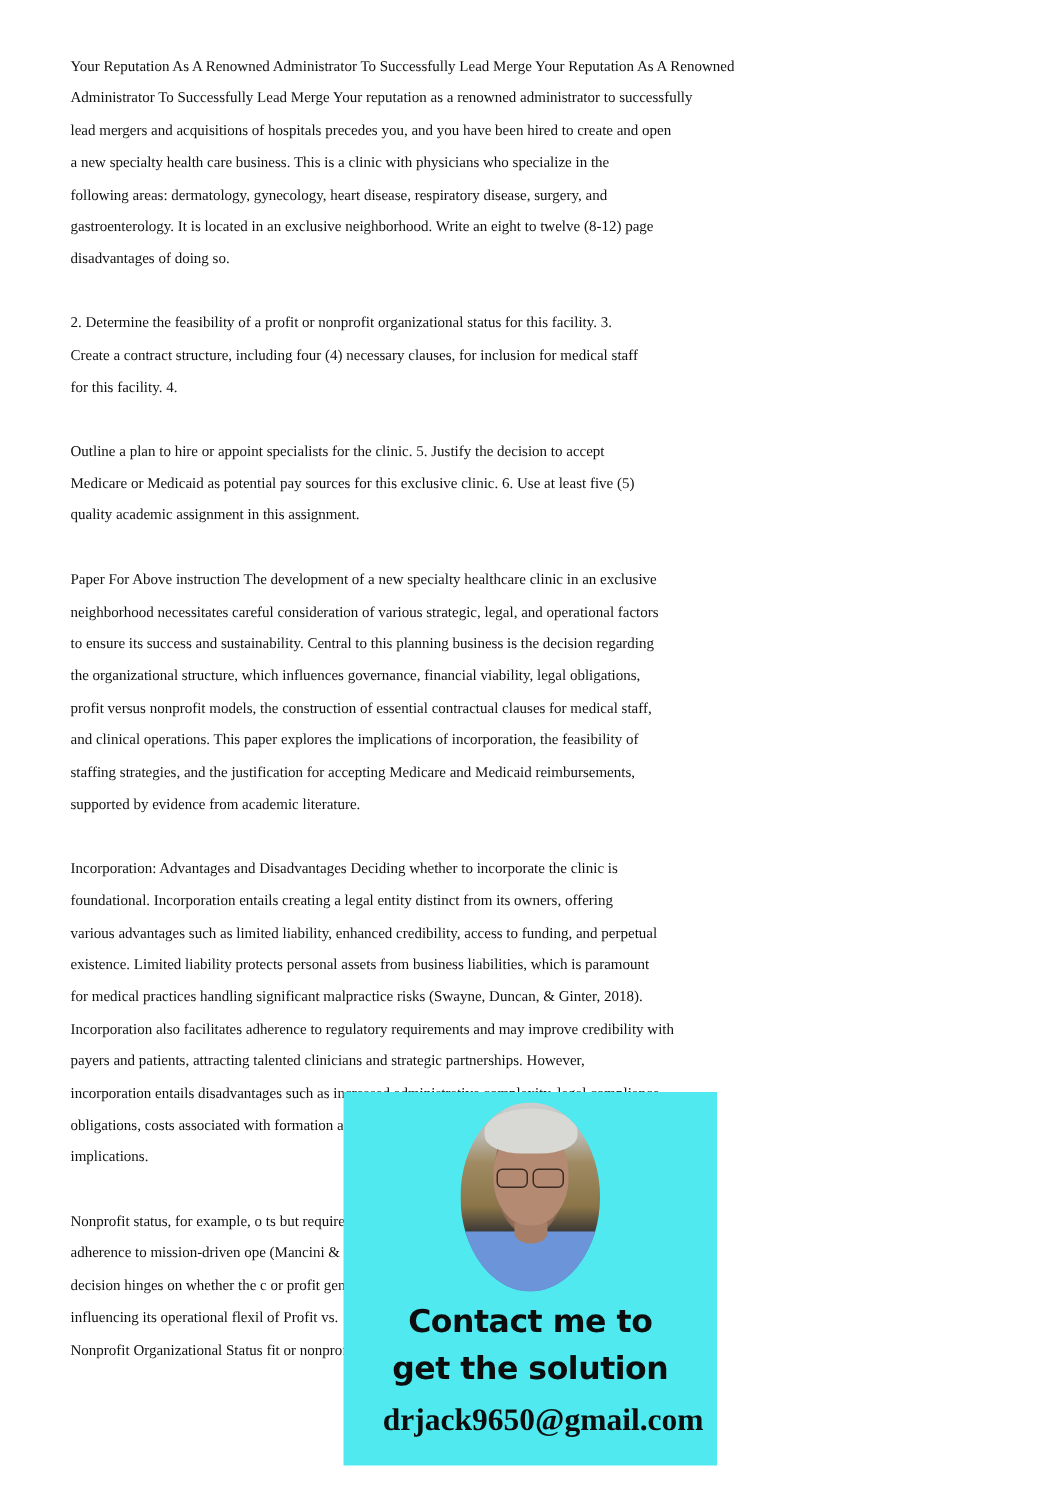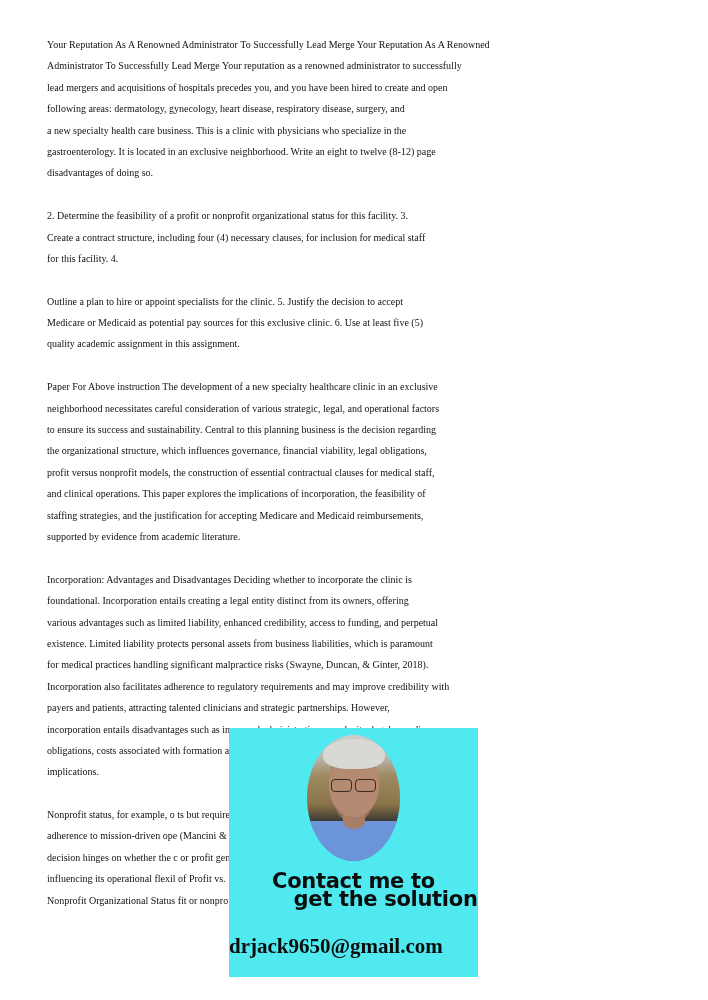--- a/index.html
+++ b/index.html
@@ -45,37 +45,37 @@
   .photo .collar {
     position: absolute; left: 36px; top: 80px; width: 22px; height: 14px;
     background: #a77e68; border-radius: 0 0 50% 50%;
   }
   .cta {
     position: absolute; left: 0; width: 249px; text-align: center;
     font-family: "DejaVu Sans", "Liberation Sans", sans-serif; font-weight: bold;
     color: #0d0d0d; font-size: 21px; line-height: 30px; letter-spacing: -0.3px;
   }
   .cta.l1 { top: 138px; }
-  .cta.l2 { top: 156px; margin-left: 32px; }
+  .cta.l2 { top: 169px; }
   .email {
-    position: absolute; left: 0; top: 203px; width: 240px; text-align: left;
+    position: absolute; left: 0; top: 203px; width: 240px; text-align: right;
     font-family: "Liberation Serif", "DejaVu Serif", serif; font-weight: bold;
     font-size: 21px; line-height: 30px; color: #0d0d0d;
   }
 </style>
 </head>
 <body>
 
 <div class="doc">
   <div>
     <div class="line">Your Reputation As A Renowned Administrator To Successfully Lead Merge Your Reputation As A Renowned</div>
     <div class="line">Administrator To Successfully Lead Merge Your reputation as a renowned administrator to successfully</div>
     <div class="line">lead mergers and acquisitions of hospitals precedes you, and you have been hired to create and open</div>
+    <div class="line">a new specialty health care business. This is a clinic with physicians who specialize in the</div>
     <div class="line">following areas: dermatology, gynecology, heart disease, respiratory disease, surgery, and</div>
-    <div class="line">a new specialty health care business. This is a clinic with physicians who specialize in the</div>
     <div class="line">gastroenterology. It is located in an exclusive neighborhood. Write an eight to twelve (8-12) page</div>
     <div class="line">disadvantages of doing so.</div>
   </div>
   <div class="gap"></div>
   <div>
     <div class="line">2. Determine the feasibility of a profit or nonprofit organizational status for this facility. 3.</div>
     <div class="line">Create a contract structure, including four (4) necessary clauses, for inclusion for medical staff</div>
     <div class="line">for this facility. 4.</div>
   </div>
   <div class="gap"></div>

